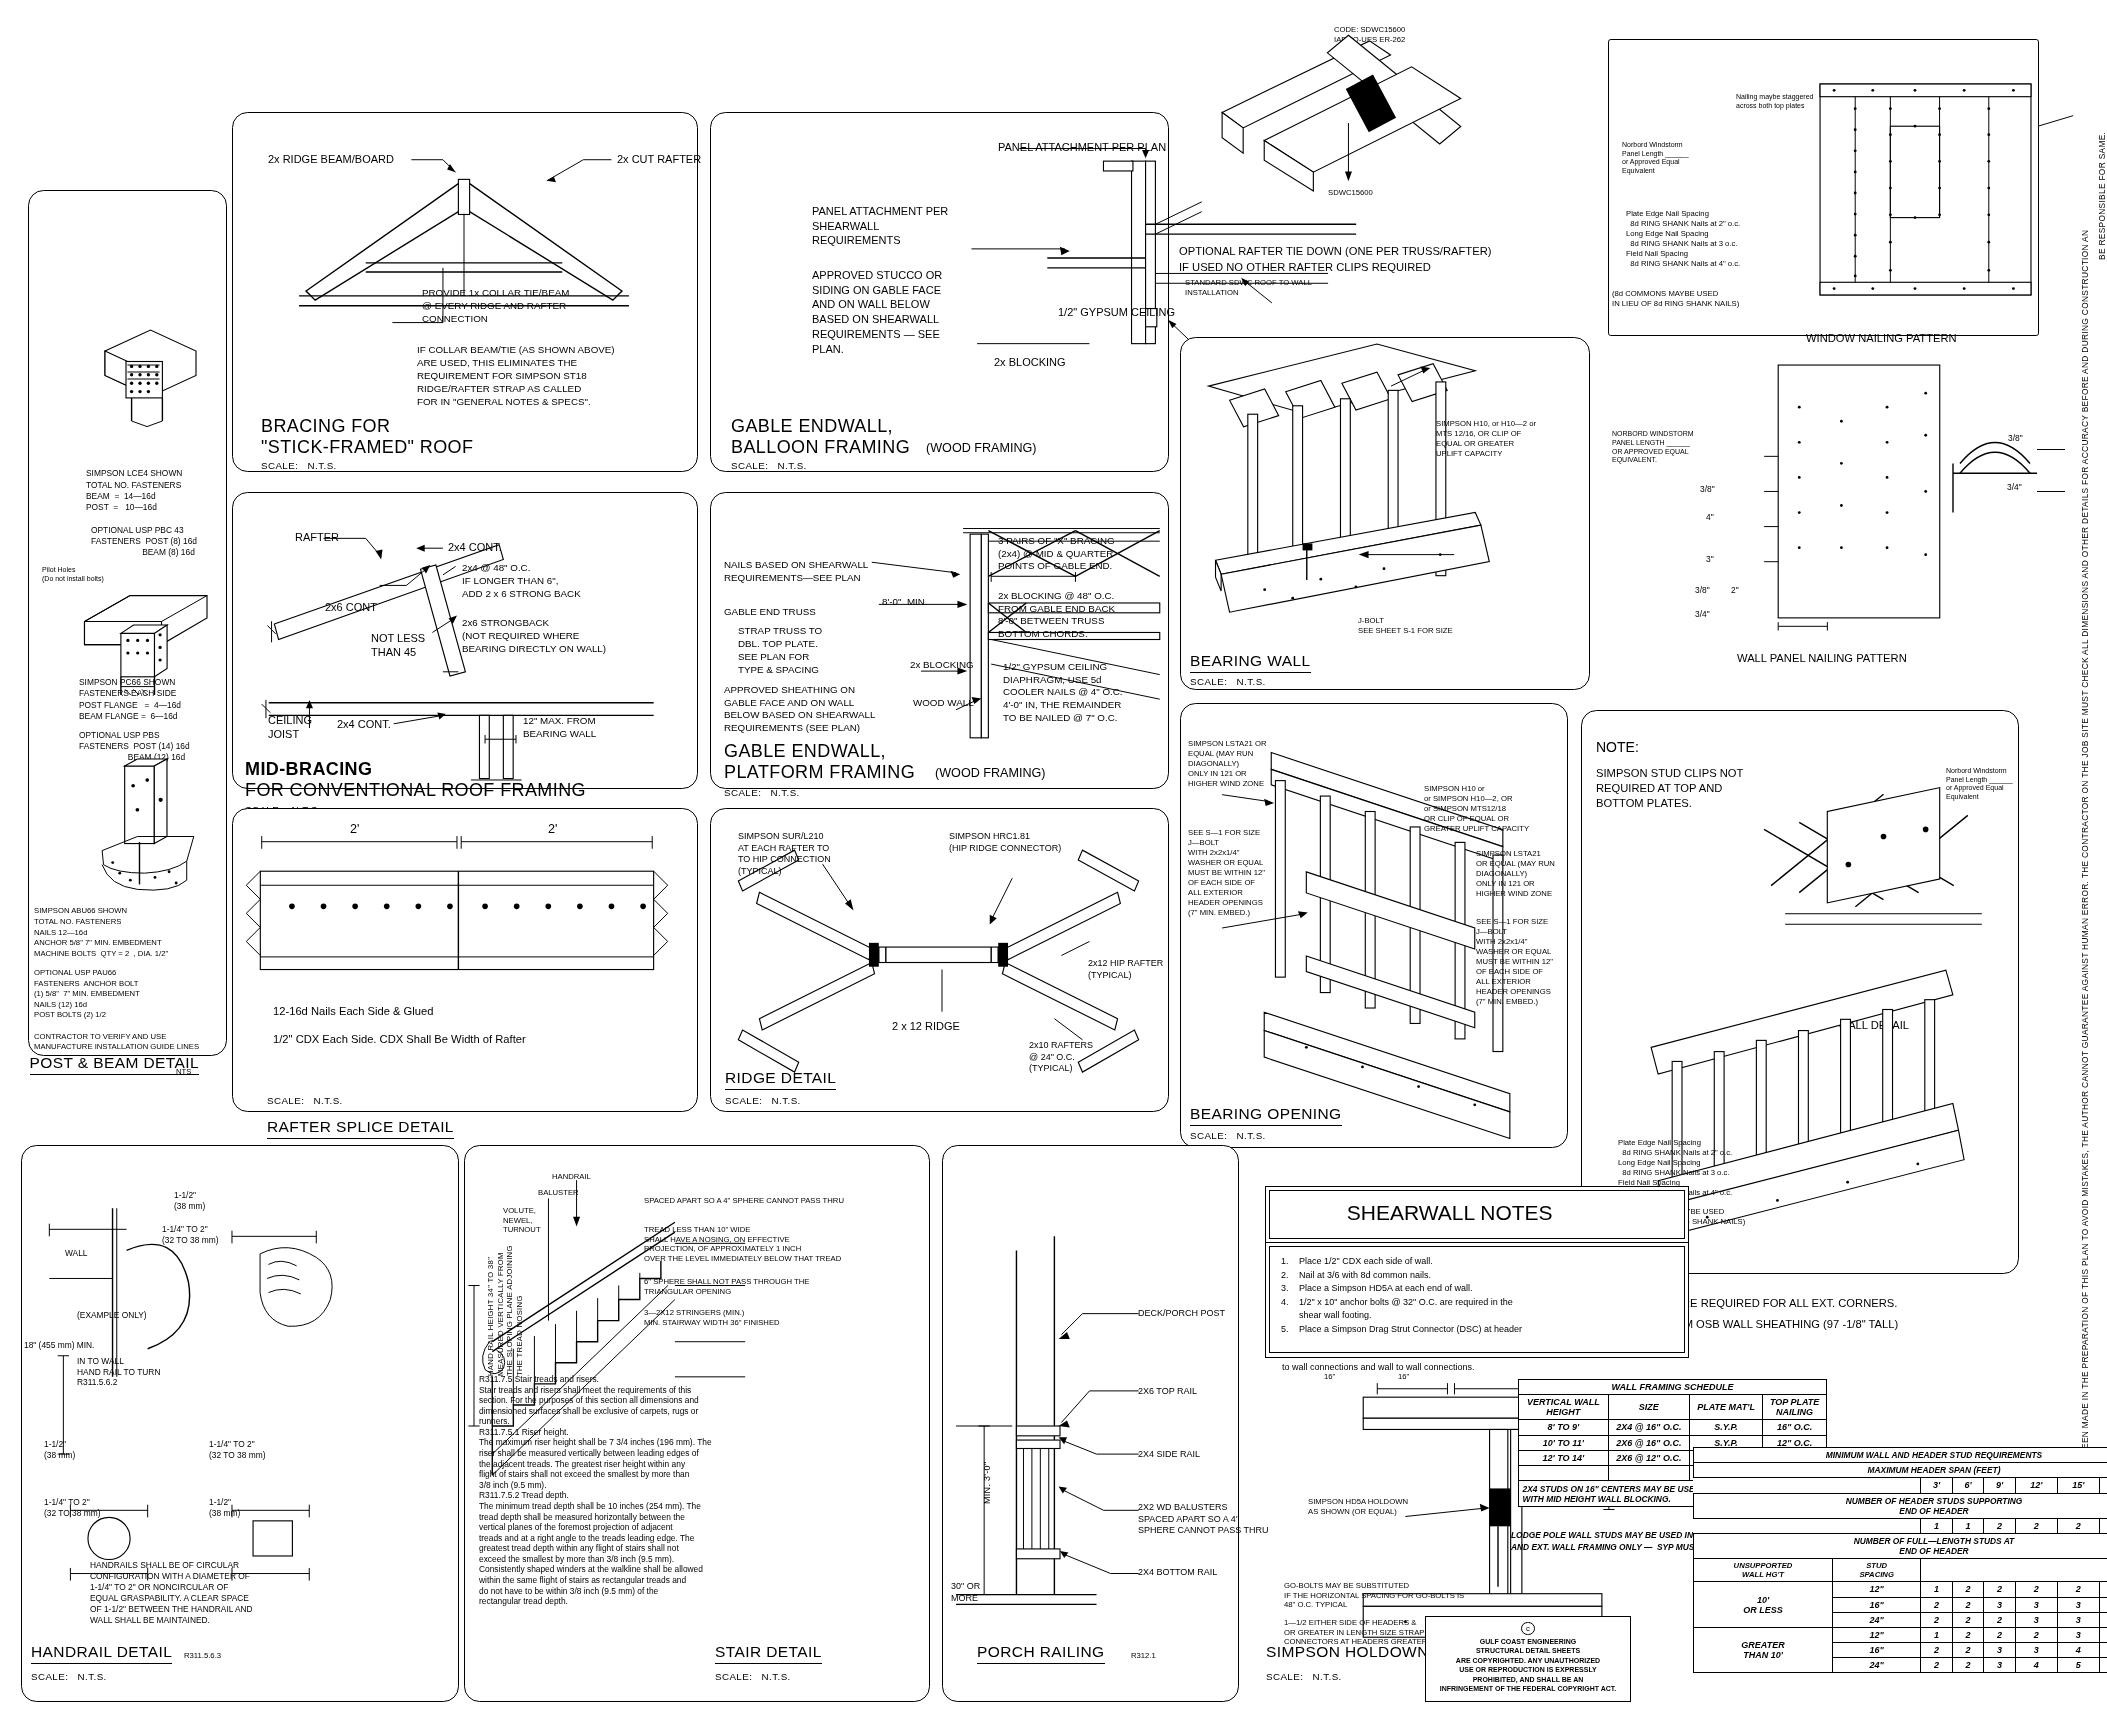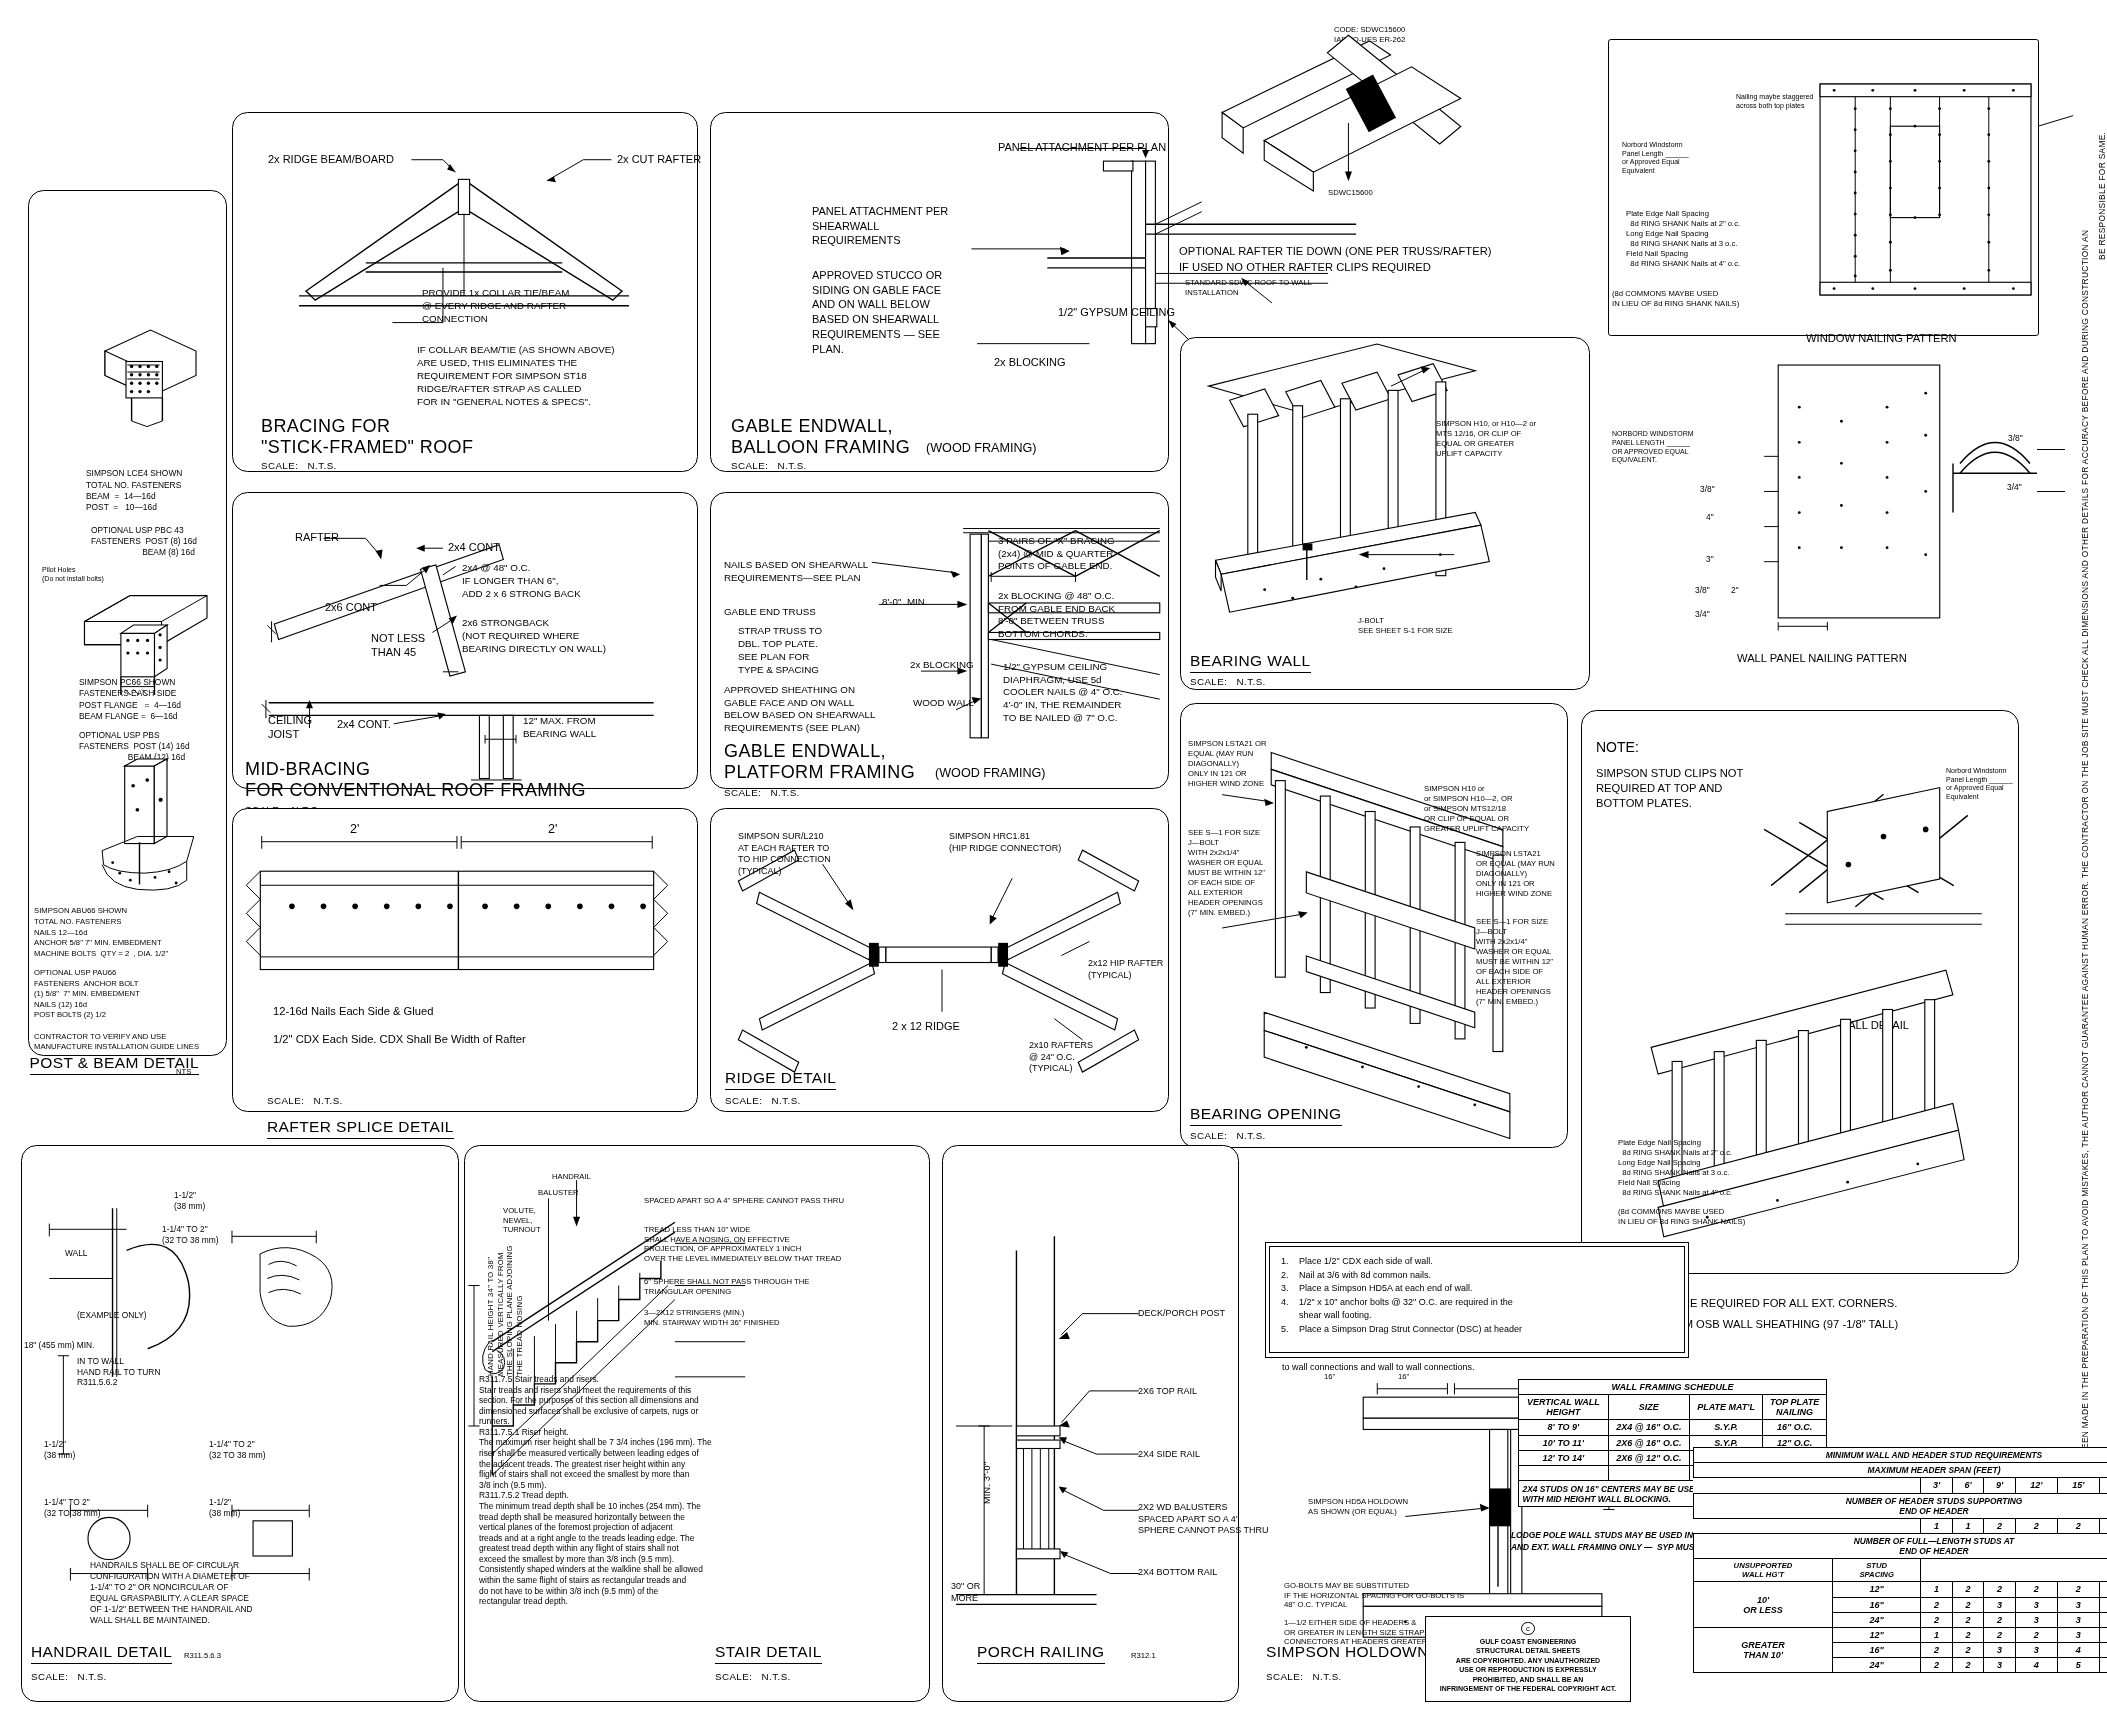--- a/index.html
+++ b/index.html
@@ -438,21 +438,21 @@
 (NOT REQUIRED WHERE
 BEARING DIRECTLY ON WALL)</div>
 <div class="txt t15" style="left:371px;top:631px;line-height:1.28;">NOT LESS
 THAN 45</div>
 <div class="txt t15" style="left:268px;top:713px;line-height:1.28;">CEILING
 JOIST</div>
 <div class="txt t15" style="left:337px;top:718px;">2x4 CONT.</div>
 <div class="txt t14" style="left:523px;top:715px;line-height:1.28;">12" MAX. FROM
 BEARING WALL</div>
 
-<div class="txt ttl" style="left:245px;top:759px;">MID-BRACING</div>
+<div class="txt ttl" style="left:245px;top:759px;font-weight:bold;">MID-BRACING</div>
 <div class="txt ttl" style="left:245px;top:780px;">FOR CONVENTIONAL ROOF FRAMING</div>
 <div class="txt scale" style="left:245px;top:804px;">SCALE:   N.T.S.</div>
 
 <div class="panel" style="left:710px;top:492px;width:457px;height:295px;"></div>
 
 <svg style="left:710px;top:492px;width:457px;height:295px;" viewBox="0 0 650 420" width="457" height="295">
 
   <rect class="fw" x="370" y="60" width="16" height="290"></rect>
   <rect class="fw" x="386" y="60" width="10" height="290"></rect>
   <path class="ln1" d="M360,52 L640,52 M360,58 L640,58"></path>
@@ -948,20 +948,25 @@
 SPACED APART SO A 4"
 SPHERE CANNOT PASS THRU</div>
 <div class="txt t13" style="left:1138px;top:1567px;">2X4 BOTTOM RAIL</div>
 <div class="vside" style="left:982px;top:1504px;font-size:9px;">MIN. 3'-0"</div>
 <div class="txt t13" style="left:951px;top:1581px;line-height:1.28;">30" OR
 MORE</div>
 
 <div class="txt ttl2 ul" style="left:977px;top:1643px;">PORCH RAILING</div>
 <div class="txt t11" style="left:1131px;top:1651px;">R312.1</div>
 
+<div class="notebox" style="left:1265px;top:1186px;width:422px;height:56px;">
+  <div class="inner" style="position:relative;">
+    <div class="txt t30" style="left:77px;top:9.8px;">SHEARWALL NOTES</div>
+  </div>
+</div>
 <div class="notebox" style="left:1265px;top:1242px;width:422px;height:114px;">
   <div class="inner" style="position:relative;">
     <div style="position:absolute;left:11.2px;top:8.4px;">
       <div style="display:flex;font-size:9px;line-height:1.5;">
         <span style="width:18px;">1.</span>
         <span>Place 1/2" CDX each side of wall.</span>
       </div>
       <div style="display:flex;font-size:9px;line-height:1.5;">
         <span style="width:18px;">2.</span>
         <span>Nail at 3/6 with 8d common nails.</span>

